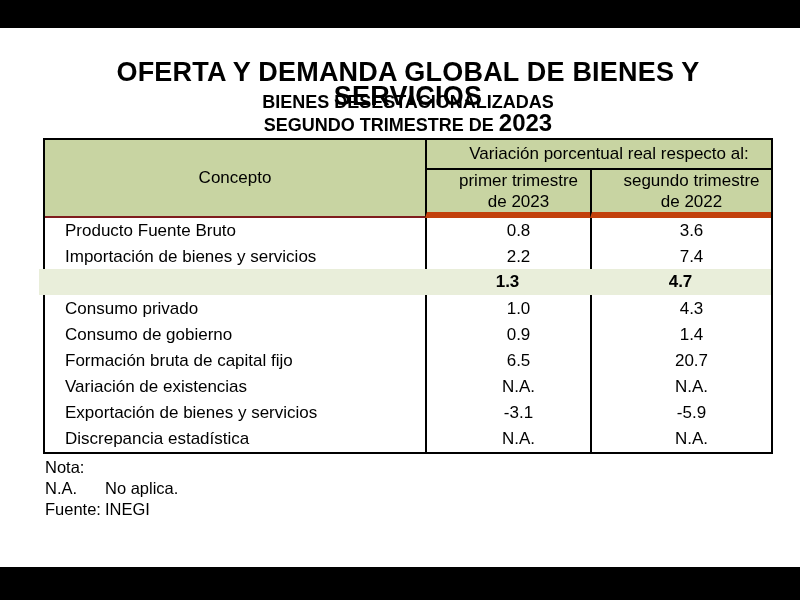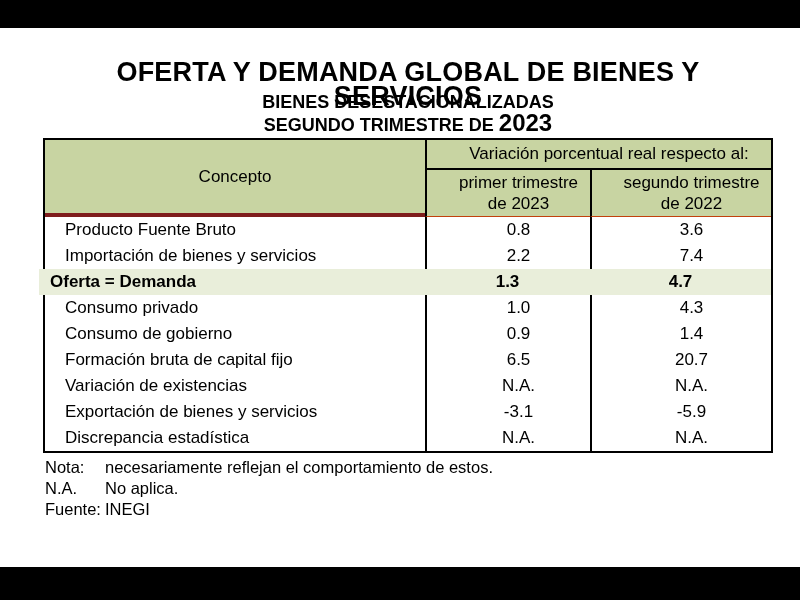--- a/index.html
+++ b/index.html
@@ -47,22 +47,22 @@
   col.c2{width:165px;}
   col.c3{width:181px;}
   th,td{
     font-weight:normal;font-size:17px;
     vertical-align:middle;padding:0;
     overflow:hidden;
   }
   th{background:var(--header-bg);text-align:center;}
   .bl{border-left:2px solid #000;padding-left:20px;}
   th.variacion{height:30px;border-bottom:2px solid #000;}
-  th.concepto{border-bottom:4px solid #7f1d1d;}
-  th.quarter{height:47px;border-bottom:1px solid #c2410c;line-height:21px;}
+  th.concepto{border-bottom:2px solid #7f1d1d;}
+  th.quarter{height:47px;border-bottom:6px solid #c2410c;line-height:21px;}
   td{height:26px;}
   td.concept{text-align:left;padding-left:20px;}
   td.num{text-align:center;}
 
   .hl-band{
     position:absolute;left:39px;top:269px;width:732px;height:26px;
     background:var(--highlight-bg);z-index:2;
   }
   .hl-band .hl-concept{
     position:absolute;left:11px;top:0;height:26px;line-height:26px;
@@ -158,30 +158,28 @@
   </tr>
   <tr>
     <td class="concept">Discrepancia estadística</td>
     <td class="num bl">N.A.</td>
     <td class="num bl">N.A.</td>
   </tr>
 </tbody>
   </table>
 
 <div class="hl-band">
-  <span class="hl-concept">Oferta = Demanda</span>
   <span class="hl-v1">1.3</span>
   <span class="hl-v2">4.7</span>
 </div>
 
 <div class="notes">
   <div class="note-row">
     <div class="note-label">Nota:</div>
     <div class="note-text">
-      <div>necesariamente reflejan el comportamiento de estos.</div>
     </div>
   </div>
   <div class="note-row">
     <div class="note-label">N.A.</div>
     <div class="note-text">No aplica.</div>
   </div>
   <div class="note-row">
     <div class="note-label">Fuente:</div>
     <div class="note-text">INEGI</div>
   </div>

